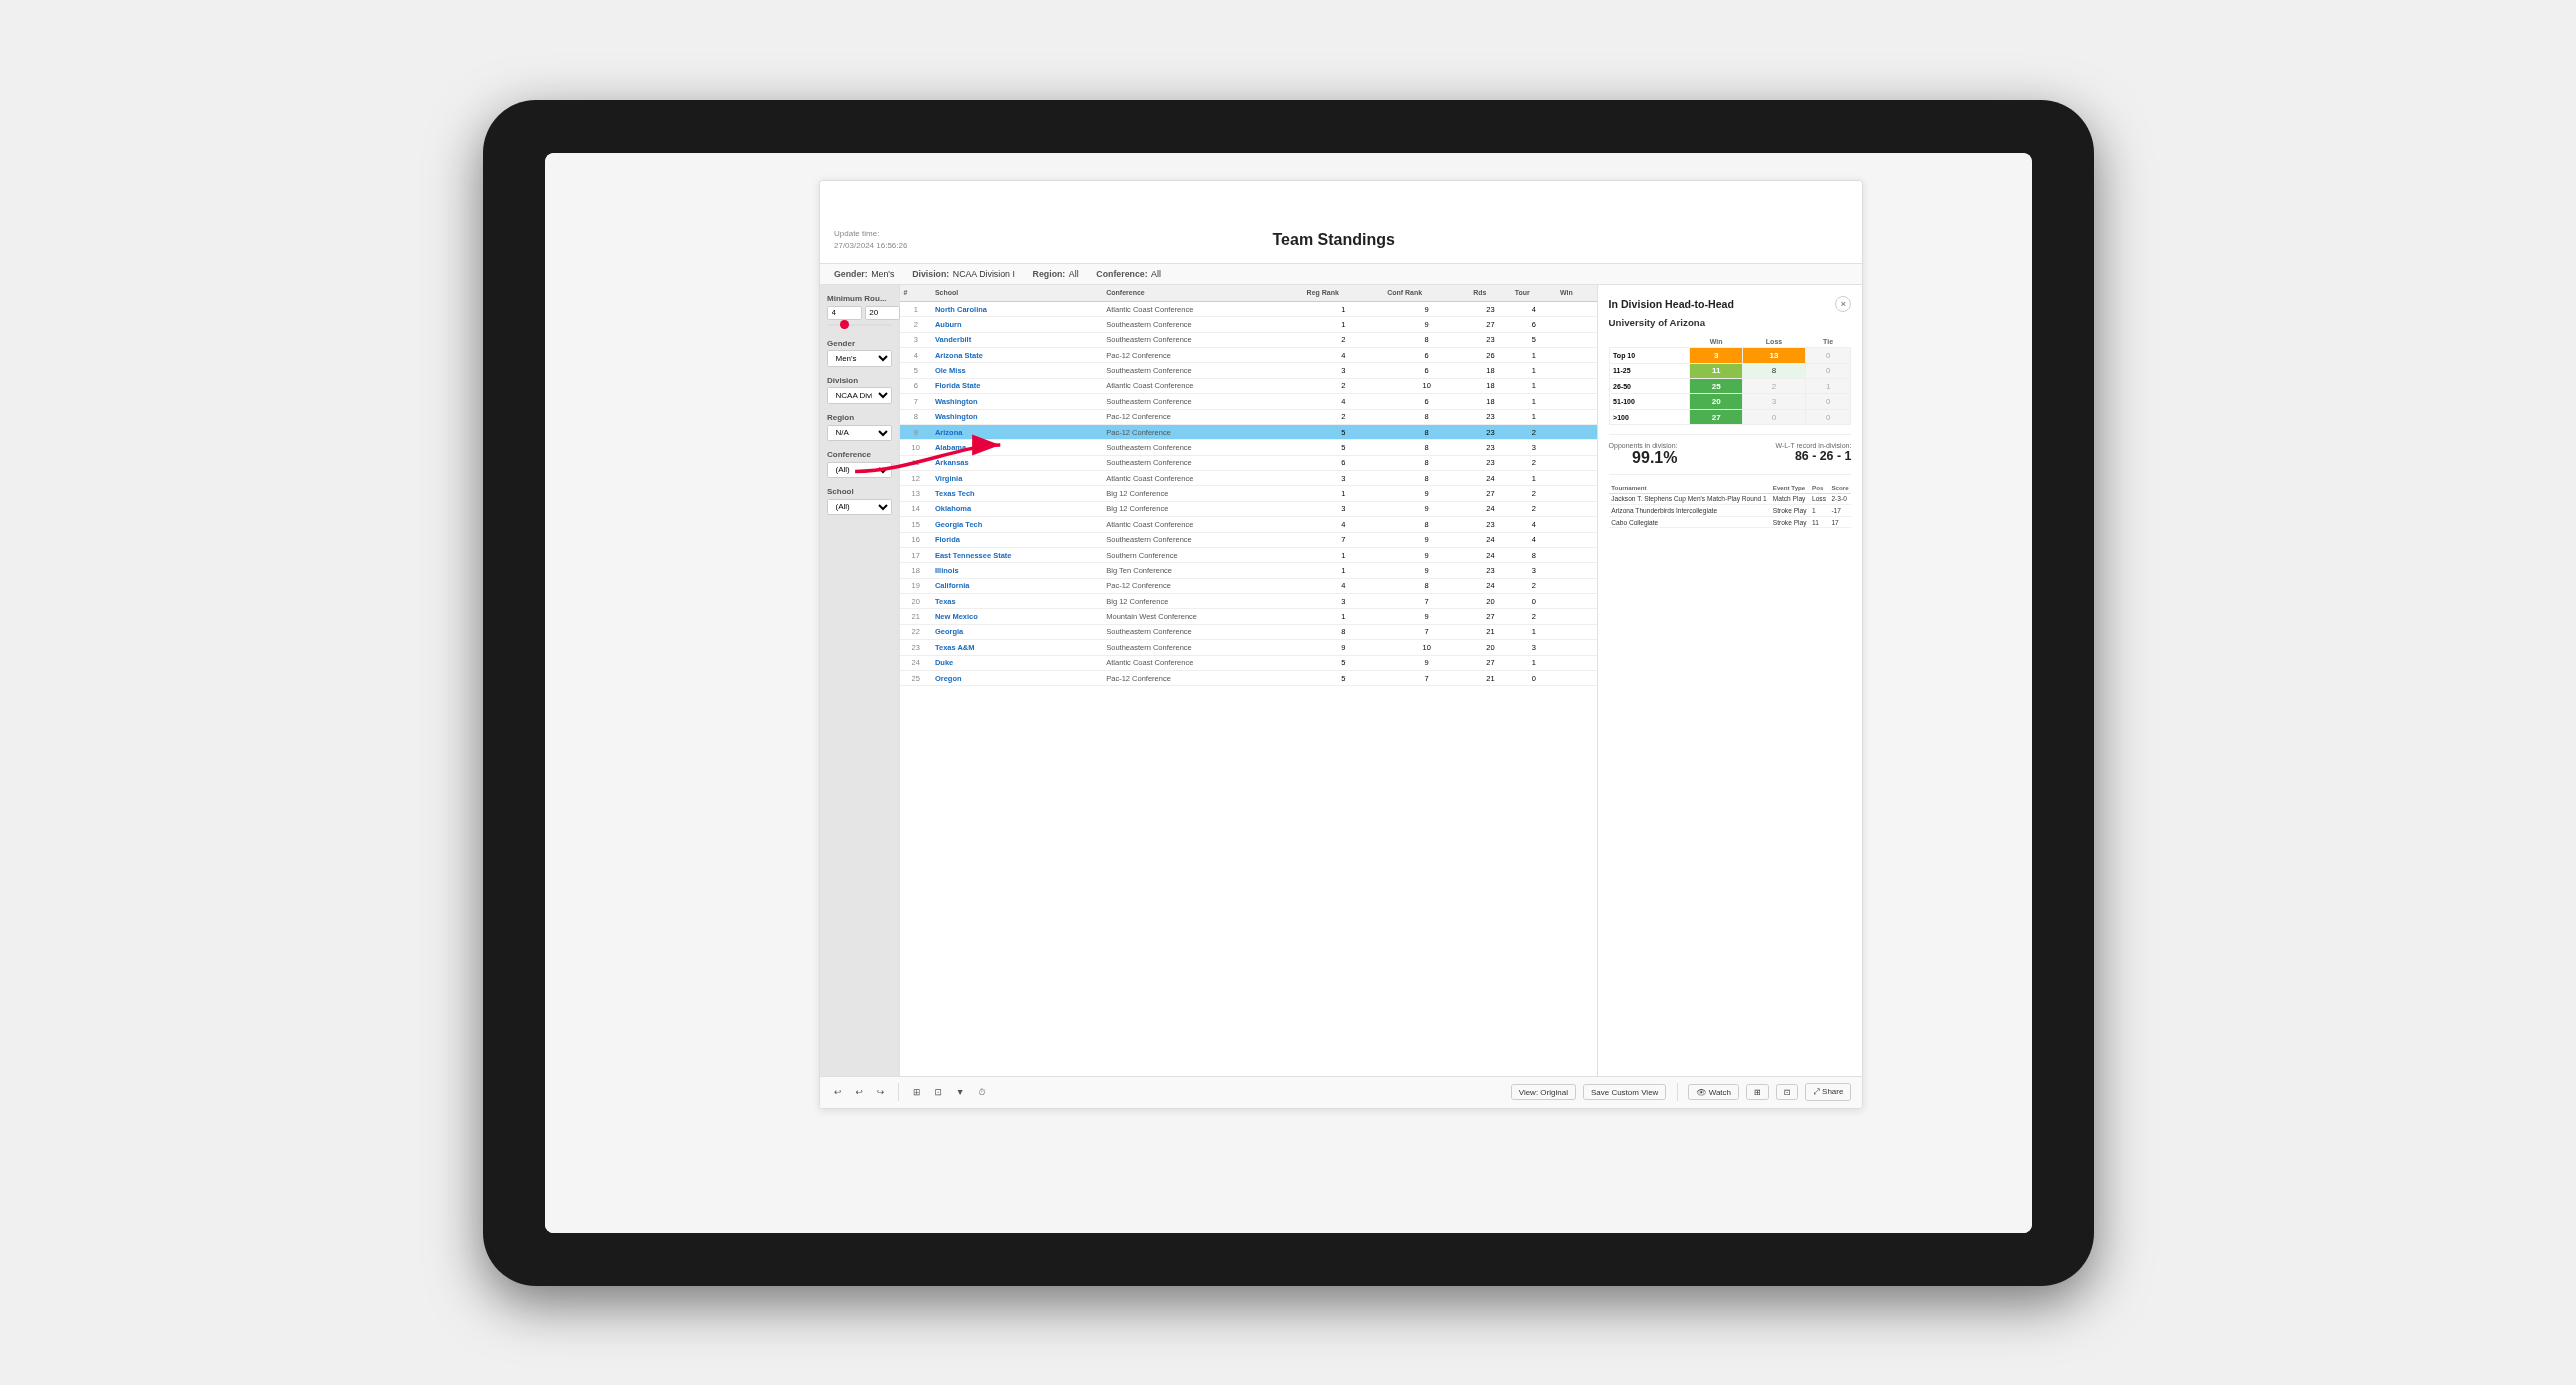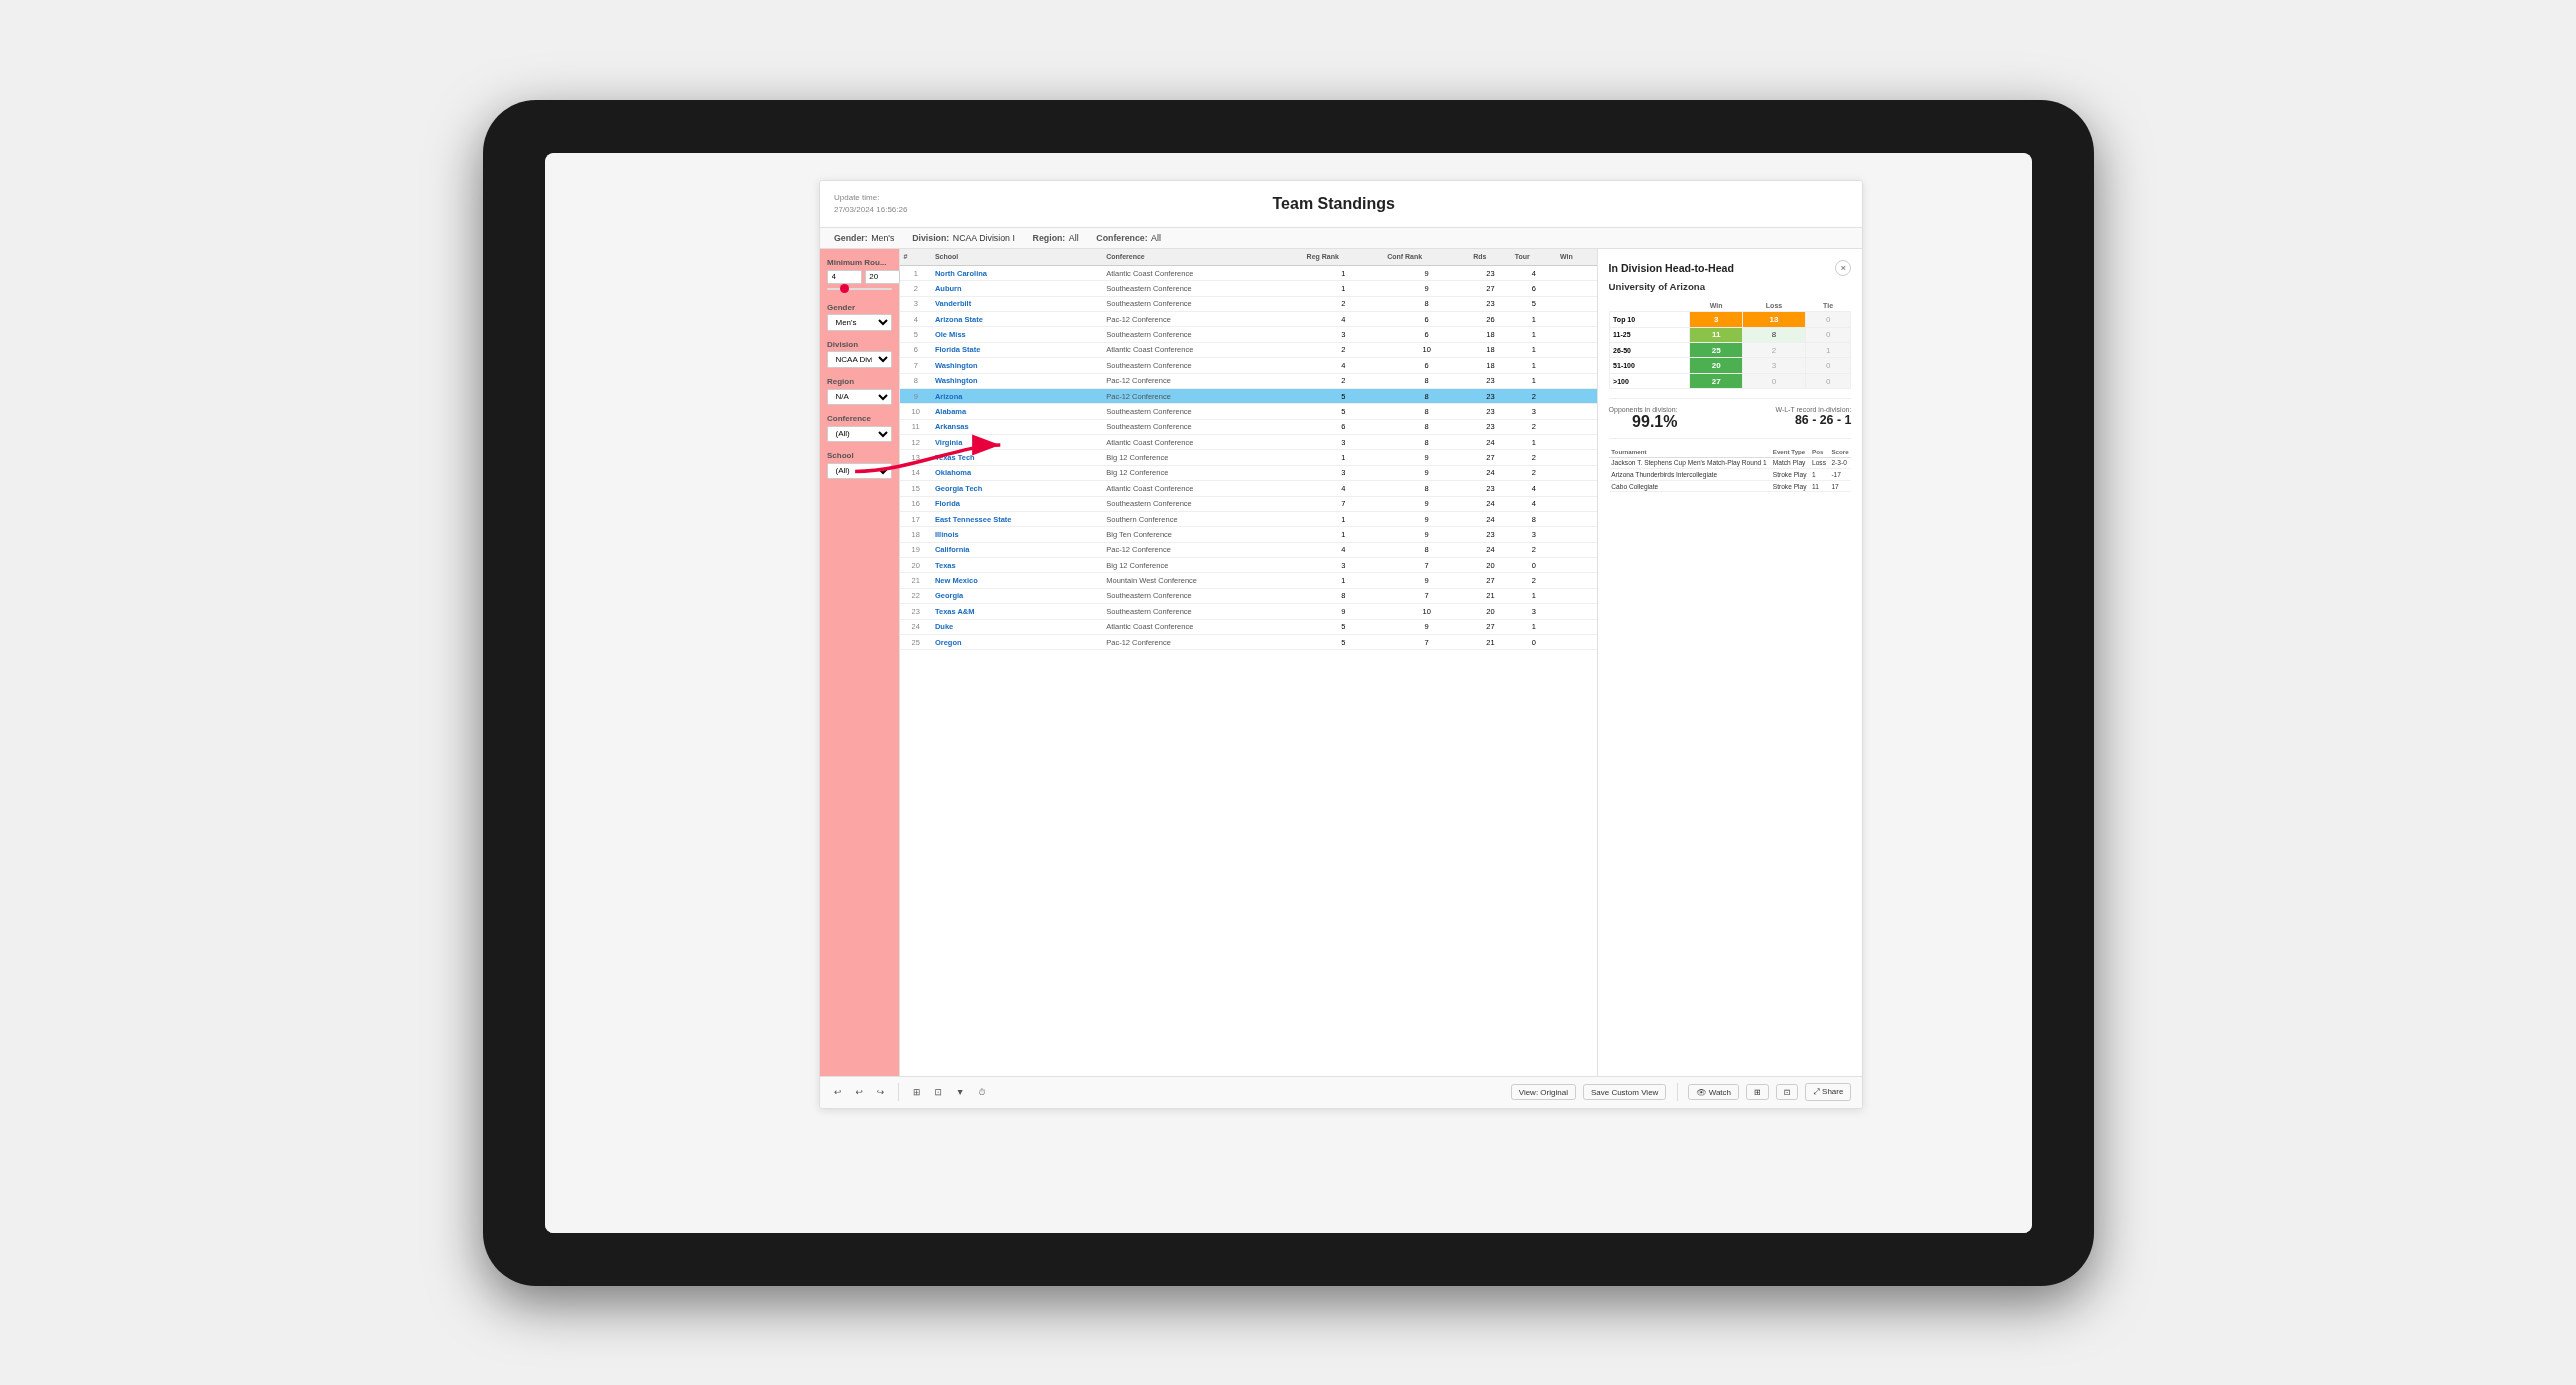--- a/index.html
+++ b/index.html
@@ -189,20 +189,21 @@
     
     .panel-top-bar {
       height: 47px;
       background: #fff;
       border-bottom: 0.9px solid #e0e0e0;
       display: flex;
       align-items: center;
       justify-content: space-between;
       padding: 0 14px;
       flex-shrink: 0;
+      margin-top: 36px;
     }
 
     .panel-update-time {
       font-size: 8px;
       color: #888;
       line-height: 1.4;
     }
 
     .panel-title {
       font-size: 16px;
@@ -240,21 +241,21 @@
     
     .panel-body {
       flex: 1;
       display: flex;
       overflow: hidden;
     }
 
     
     .panel-sidebar {
       width: 80px;
-      background: #fca5a5;
+      background: #e5e5e5;
       border-right: 0.9px solid #e0e0e0;
       padding: 8.8px 7px;
       display: flex;
       flex-direction: column;
       gap: 8.8px;
       font-size: 8px;
       flex-shrink: 0;
     }
 
     .sidebar-group label {

